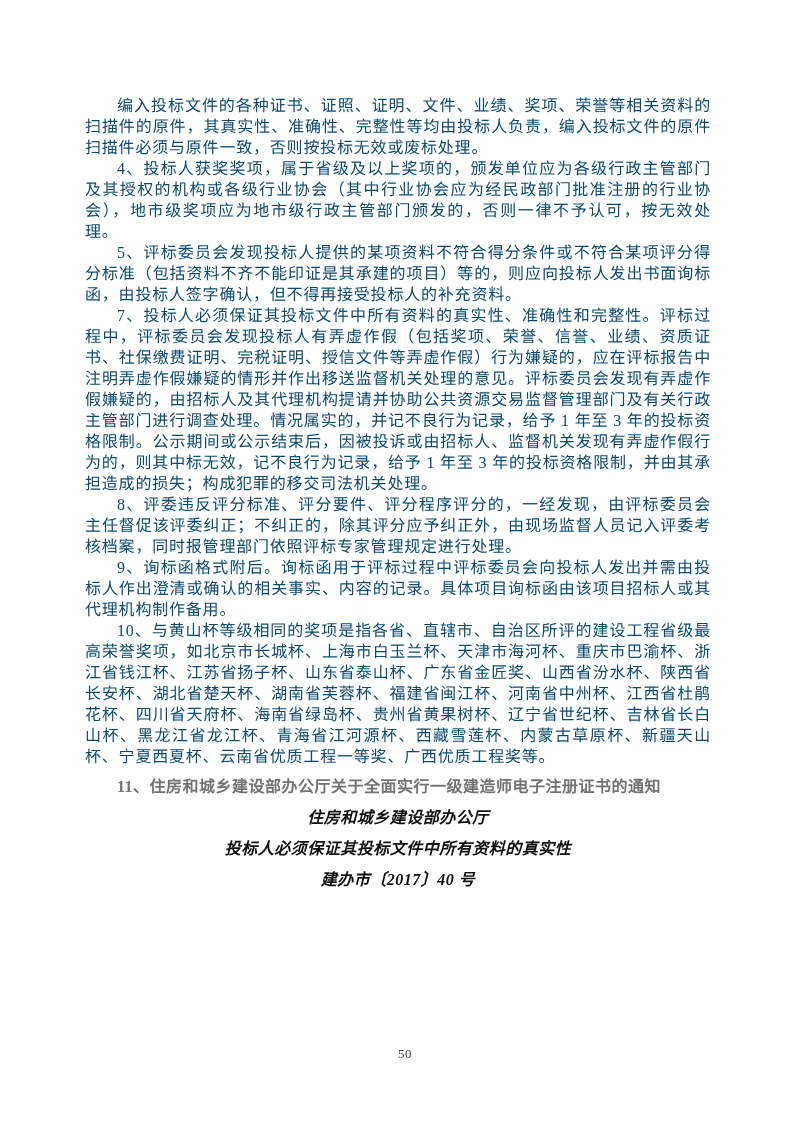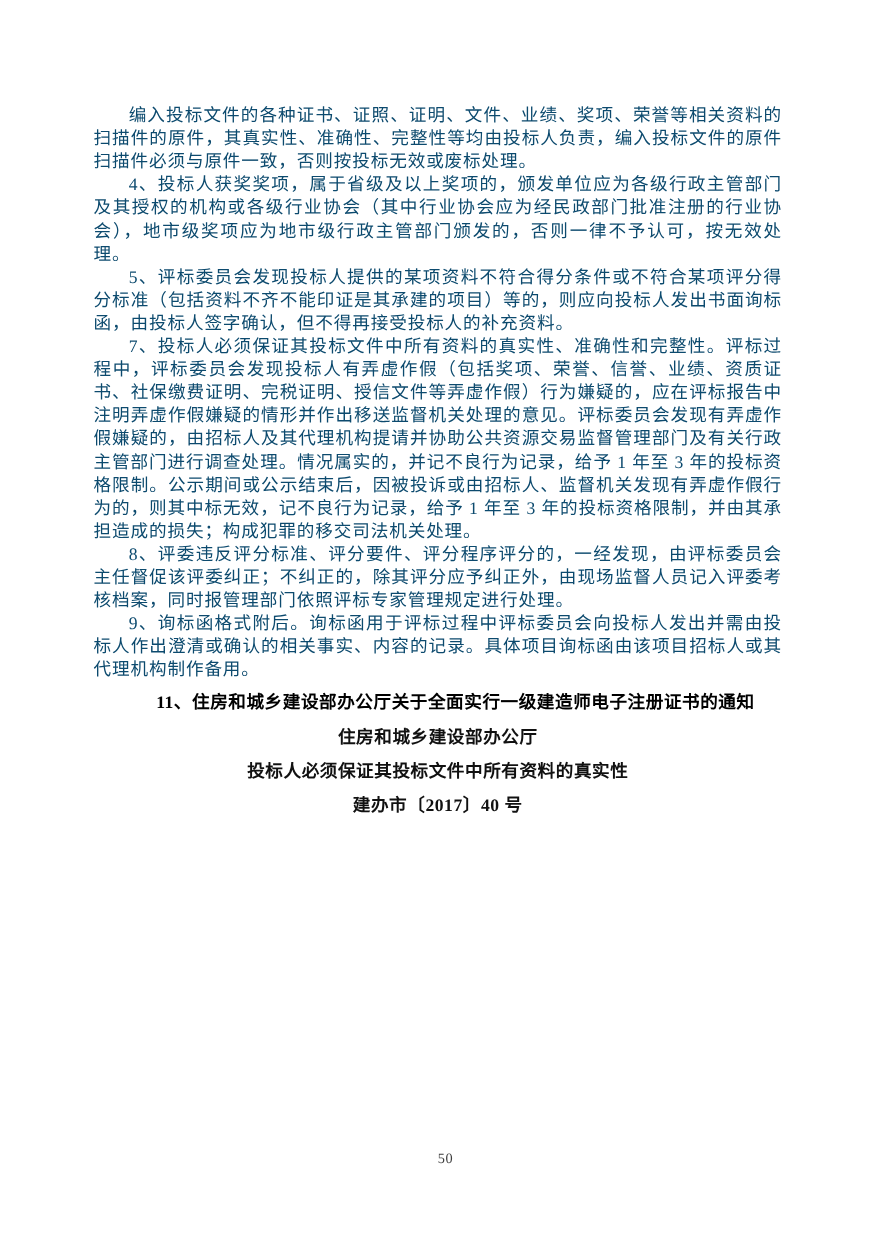--- a/index.html
+++ b/index.html
@@ -32,32 +32,33 @@
     text-indent: 2em;
     color: #0c4a6e;
   }
   .item11 {
     font-weight: bold;
     margin-top: 9px;
     font-size: 16px;
     line-height: 21px;
     letter-spacing: 0.5px;
     text-indent: 2em;
-    text-align: center;
-    color: #000000;
+    text-align: left;
+    color: #737373;
   }
   .center-line {
     font-weight: bold;
     text-align: center;
     text-indent: 0;
     margin-top: 10px;
     font-size: 16px;
     line-height: 21px;
     letter-spacing: 0.5px;
     color: #111111;
+    font-style: italic;
   }
   .page-footer {
     position: absolute;
     top: 1044px;
     left: 0;
     width: 794px;
     text-align: center;
     padding-left: 16px;
   }
   .page-number {
@@ -70,20 +71,21 @@
 <body>
 
 <div class="page">
   <main class="text-block">
     <p class="para">编入投标文件的各种证书、证照、证明、文件、业绩、奖项、荣誉等相关资料的扫描件的原件，其真实性、准确性、完整性等均由投标人负责，编入投标文件的原件扫描件必须与原件一致，否则按投标无效或废标处理。</p>
     <p class="para">4、投标人获奖奖项，属于省级及以上奖项的，颁发单位应为各级行政主管部门及其授权的机构或各级行业协会（其中行业协会应为经民政部门批准注册的行业协会），地市级奖项应为地市级行政主管部门颁发的，否则一律不予认可，按无效处理。</p>
     <p class="para">5、评标委员会发现投标人提供的某项资料不符合得分条件或不符合某项评分得分标准（包括资料不齐不能印证是其承建的项目）等的，则应向投标人发出书面询标函，由投标人签字确认，但不得再接受投标人的补充资料。</p>
     <p class="para">7、投标人必须保证其投标文件中所有资料的真实性、准确性和完整性。评标过程中，评标委员会发现投标人有弄虚作假（包括奖项、荣誉、信誉、业绩、资质证书、社保缴费证明、完税证明、授信文件等弄虚作假）行为嫌疑的，应在评标报告中注明弄虚作假嫌疑的情形并作出移送监督机关处理的意见。评标委员会发现有弄虚作假嫌疑的，由招标人及其代理机构提请并协助公共资源交易监督管理部门及有关行政主管部门进行调查处理。情况属实的，并记不良行为记录，给予 1 年至 3 年的投标资格限制。公示期间或公示结束后，因被投诉或由招标人、监督机关发现有弄虚作假行为的，则其中标无效，记不良行为记录，给予 1 年至 3 年的投标资格限制，并由其承担造成的损失；构成犯罪的移交司法机关处理。</p>
     <p class="para">8、评委违反评分标准、评分要件、评分程序评分的，一经发现，由评标委员会主任督促该评委纠正；不纠正的，除其评分应予纠正外，由现场监督人员记入评委考核档案，同时报管理部门依照评标专家管理规定进行处理。</p>
     <p class="para">9、询标函格式附后。询标函用于评标过程中评标委员会向投标人发出并需由投标人作出澄清或确认的相关事实、内容的记录。具体项目询标函由该项目招标人或其代理机构制作备用。</p>
+    <p class="para">10、与黄山杯等级相同的奖项是指各省、直辖市、自治区所评的建设工程省级最高荣誉奖项，如北京市长城杯、上海市白玉兰杯、天津市海河杯、重庆市巴渝杯、浙江省钱江杯、江苏省扬子杯、山东省泰山杯、广东省金匠奖、山西省汾水杯、陕西省长安杯、湖北省楚天杯、湖南省芙蓉杯、福建省闽江杯、河南省中州杯、江西省杜鹃花杯、四川省天府杯、海南省绿岛杯、贵州省黄果树杯、辽宁省世纪杯、吉林省长白山杯、黑龙江省龙江杯、青海省江河源杯、西藏雪莲杯、内蒙古草原杯、新疆天山杯、宁夏西夏杯、云南省优质工程一等奖、广西优质工程奖等。</p>
     <p class="para item11">11、住房和城乡建设部办公厅关于全面实行一级建造师电子注册证书的通知</p>
     <p class="center-line">住房和城乡建设部办公厅</p>
     <p class="center-line">投标人必须保证其投标文件中所有资料的真实性</p>
     <p class="center-line">建办市〔2017〕40 号</p>
   </main>
   <footer class="page-footer">
     <span class="page-number">50</span>
   </footer>
 </div>
 

